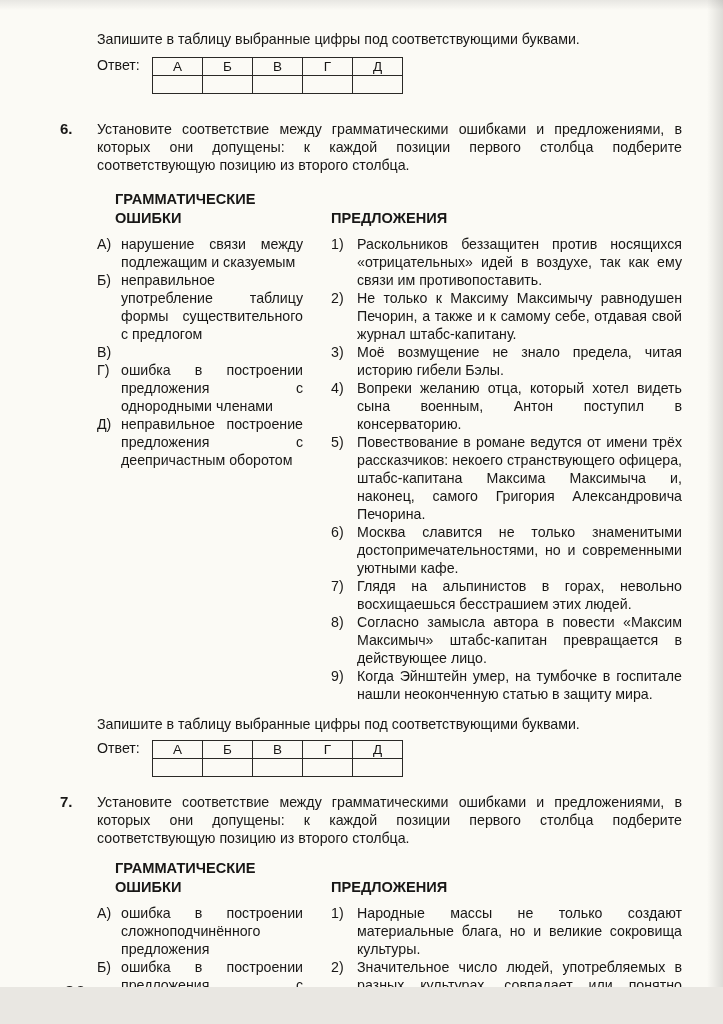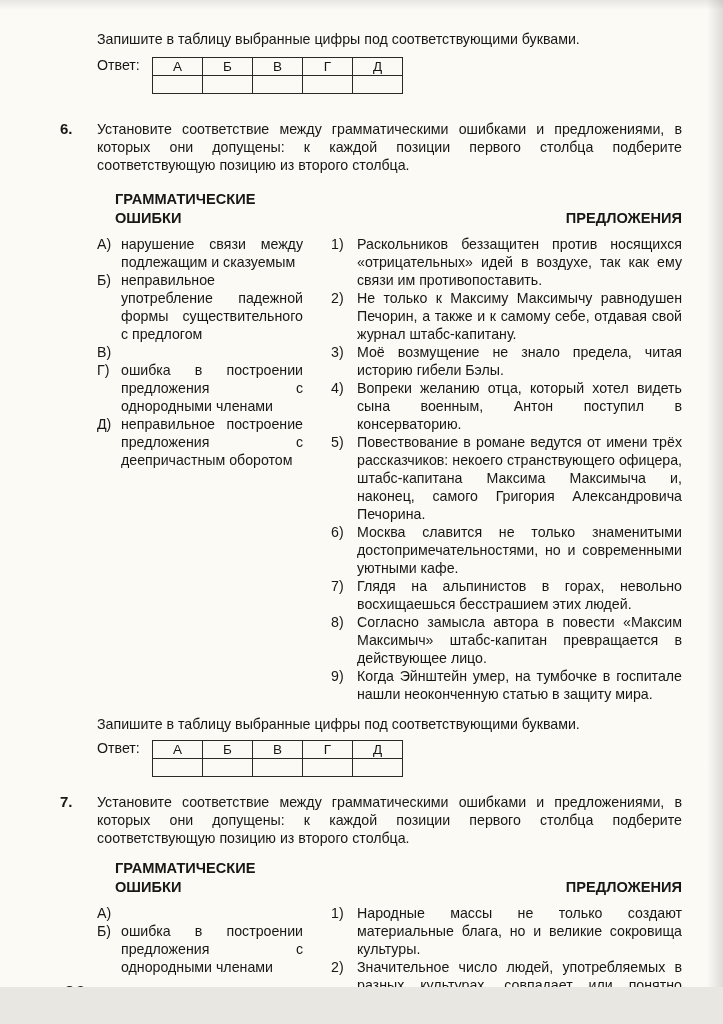--- a/index.html
+++ b/index.html
@@ -63,21 +63,21 @@
 
   .two-col { display: flex; margin: 6px 0 0 37px; }
   .col-left { width: 206px; flex: 0 0 206px; }
   .col-right { flex: 1; margin-left: 28px; }
 
   .col-header {
     font-size: 14.6px; font-weight: bold;
     line-height: 19px; margin: 0;
   }
   .col-header.left-h { margin: 10px 0 7px 0; padding-left: 18px; }
-  .col-header.center-h { margin: 29px 0 7px 0; text-align: right; }
+  .col-header.center-h { margin: 29px 0 7px 0; text-align: left; }
 
   .item { display: flex; font-size: 14.2px; line-height: 18px; }
   .item .lbl { width: 24px; flex: 0 0 24px; }
   .item .txt { flex: 1; text-align: justify; }
   .col-right .item .lbl { width: 26px; flex: 0 0 26px; }
 
   .page-number {
     position: absolute; left: 64px; top: 982px;
     font-size: 20px;
   }
@@ -123,21 +123,21 @@
           <h3 class="col-header left-h">
             <span>ГРАММАТИЧЕСКИЕ</span><br>
             <span>ОШИБКИ</span>
           </h3>
           <div class="item">
             <span class="lbl">А)</span>
             <span class="txt">нарушение связи между подлежащим и сказуемым</span>
           </div>
           <div class="item">
             <span class="lbl">Б)</span>
-            <span class="txt">неправильное употребление падежной формы существительного с предлогом</span>
+            <span class="txt">неправильное употребление таблицу формы существительного с предлогом</span>
           </div>
           <div class="item">
             <span class="lbl">В)</span>
           </div>
           <div class="item">
             <span class="lbl">Г)</span>
             <span class="txt">ошибка в построении предложения с однородными членами</span>
           </div>
           <div class="item">
             <span class="lbl">Д)</span>
@@ -218,20 +218,21 @@
       </div>
 
       <div class="two-col">
         <div class="col-left">
           <h3 class="col-header left-h" style="margin-top:6px;">
             <span>ГРАММАТИЧЕСКИЕ</span><br>
             <span>ОШИБКИ</span>
           </h3>
           <div class="item">
             <span class="lbl">А)</span>
+            <span class="txt">ошибка в построении сложноподчинённого предложения</span>
           </div>
           <div class="item">
             <span class="lbl">Б)</span>
             <span class="txt">ошибка в построении предложения с однородными членами</span>
           </div>
         </div>
 
         <div class="col-right">
           <h3 class="col-header center-h" style="margin-top:25px;">ПРЕДЛОЖЕНИЯ</h3>
           <div class="item">

